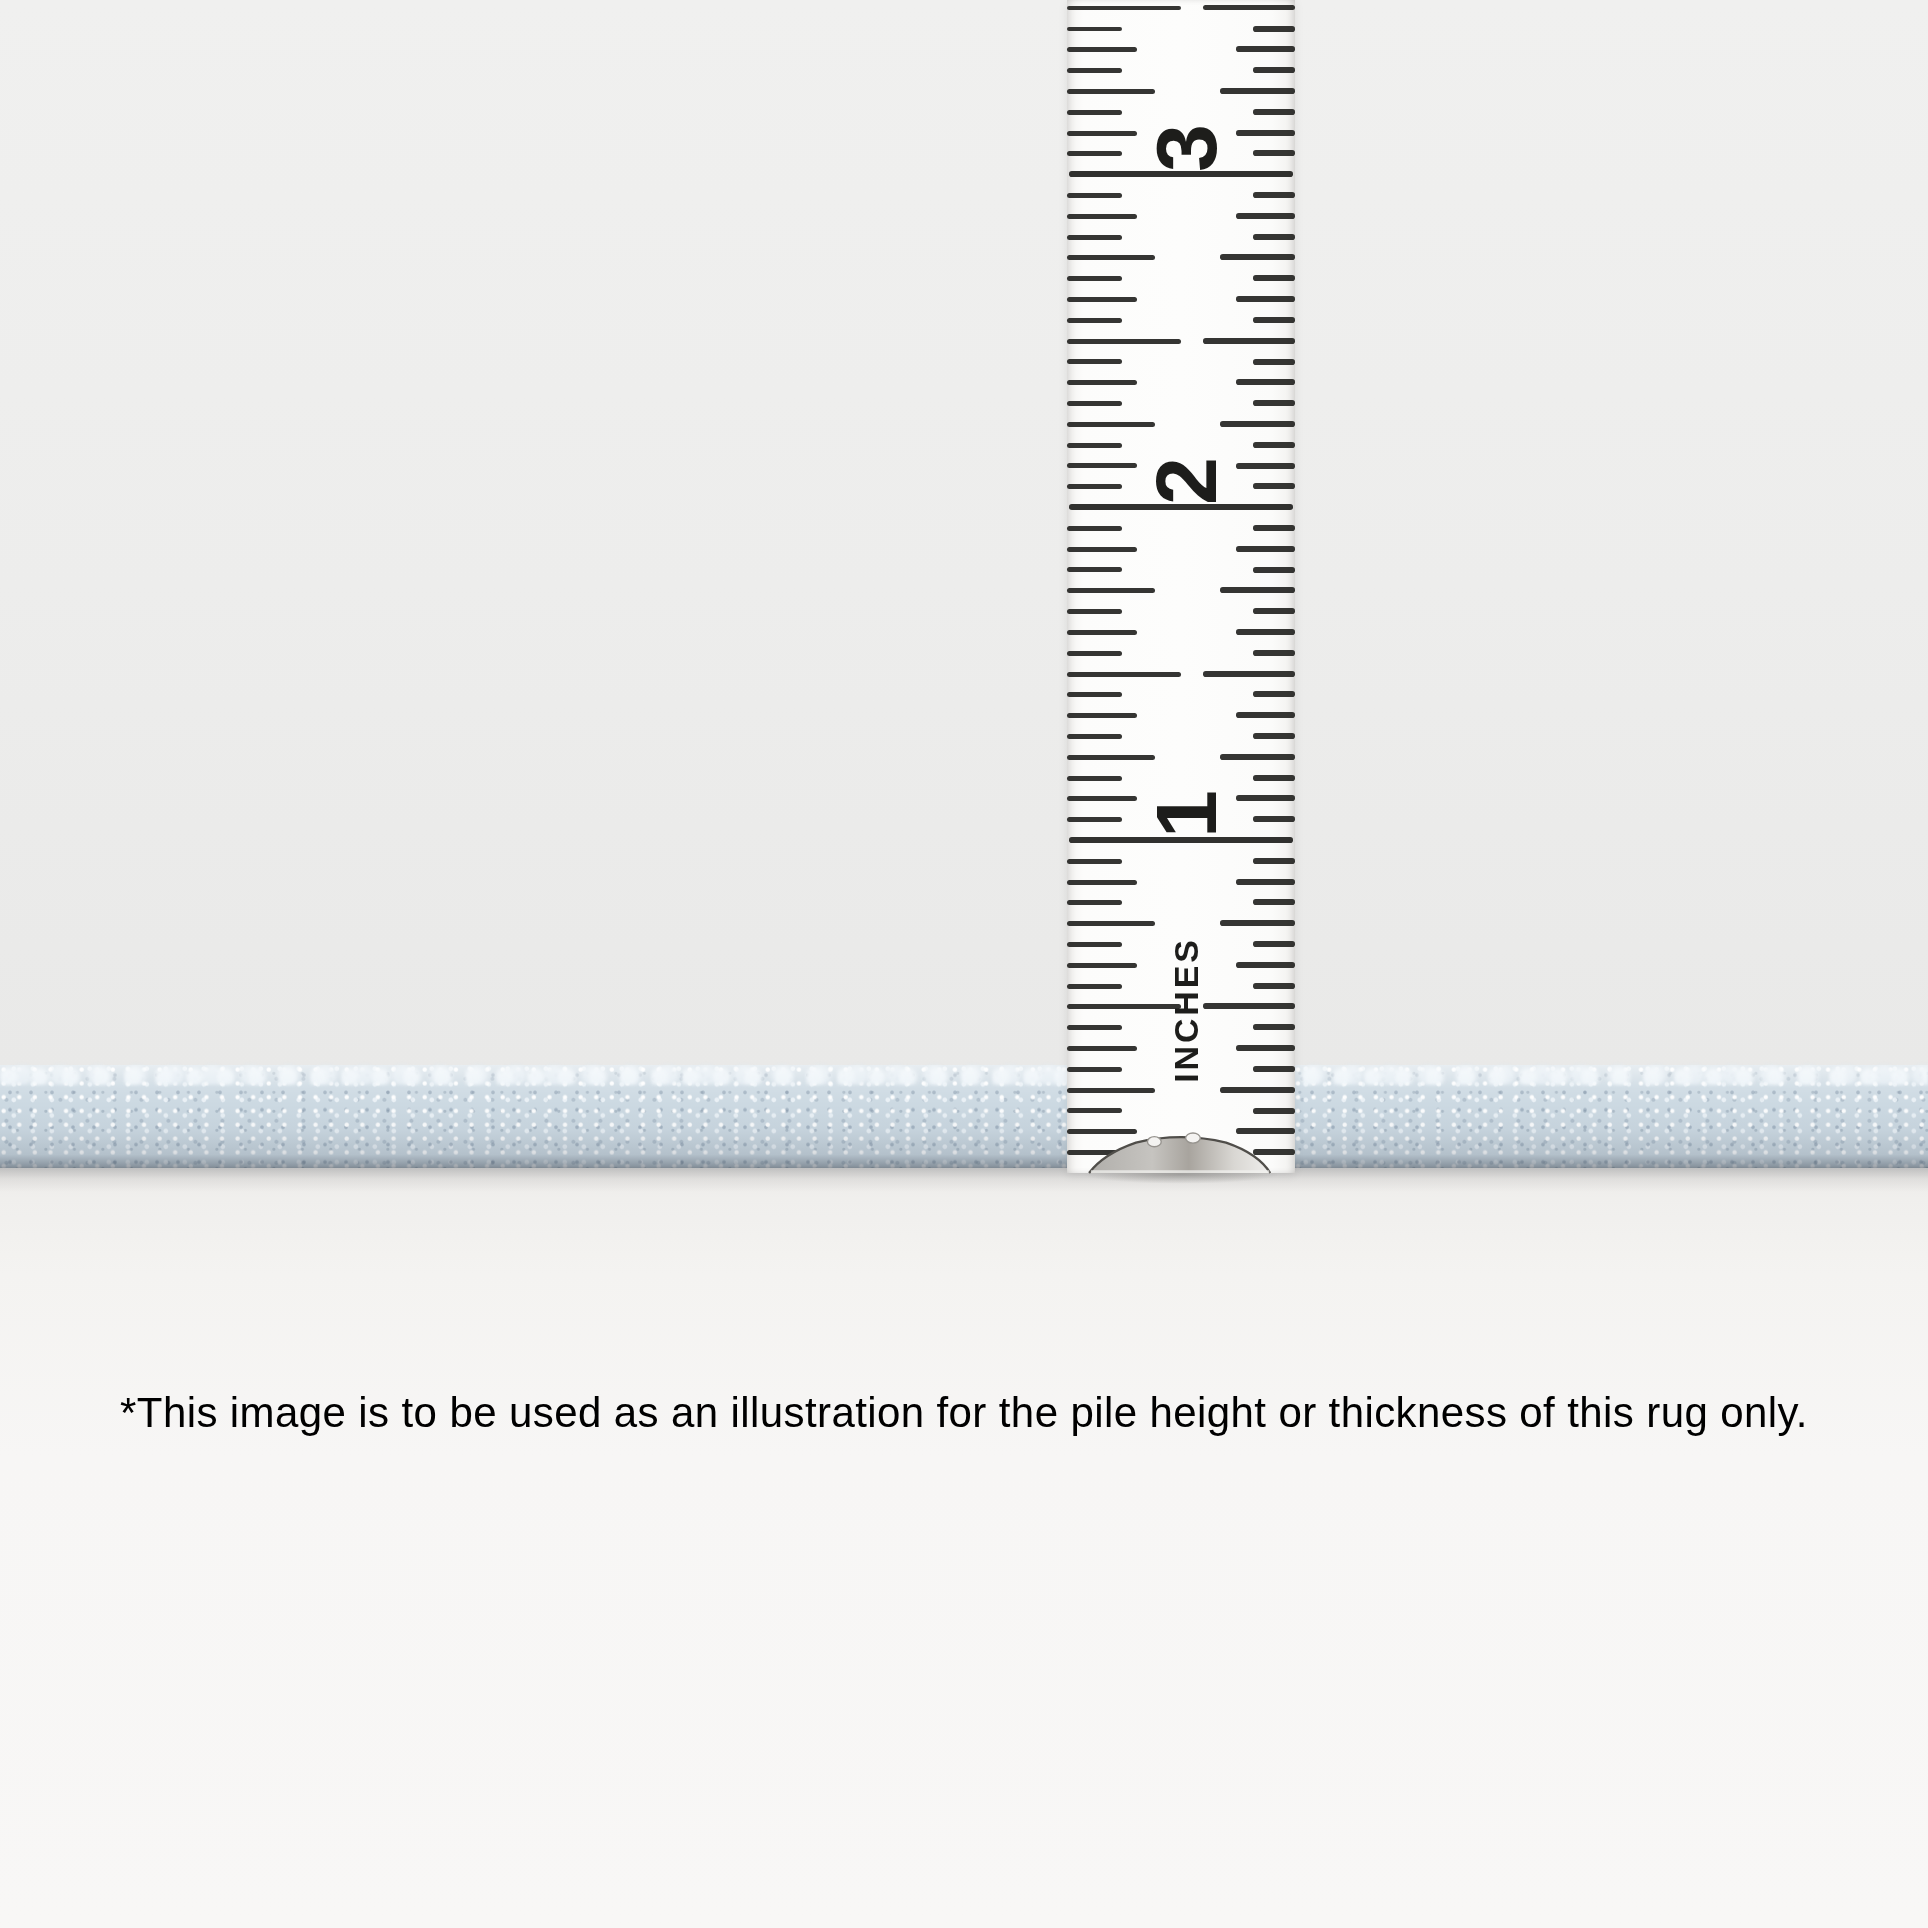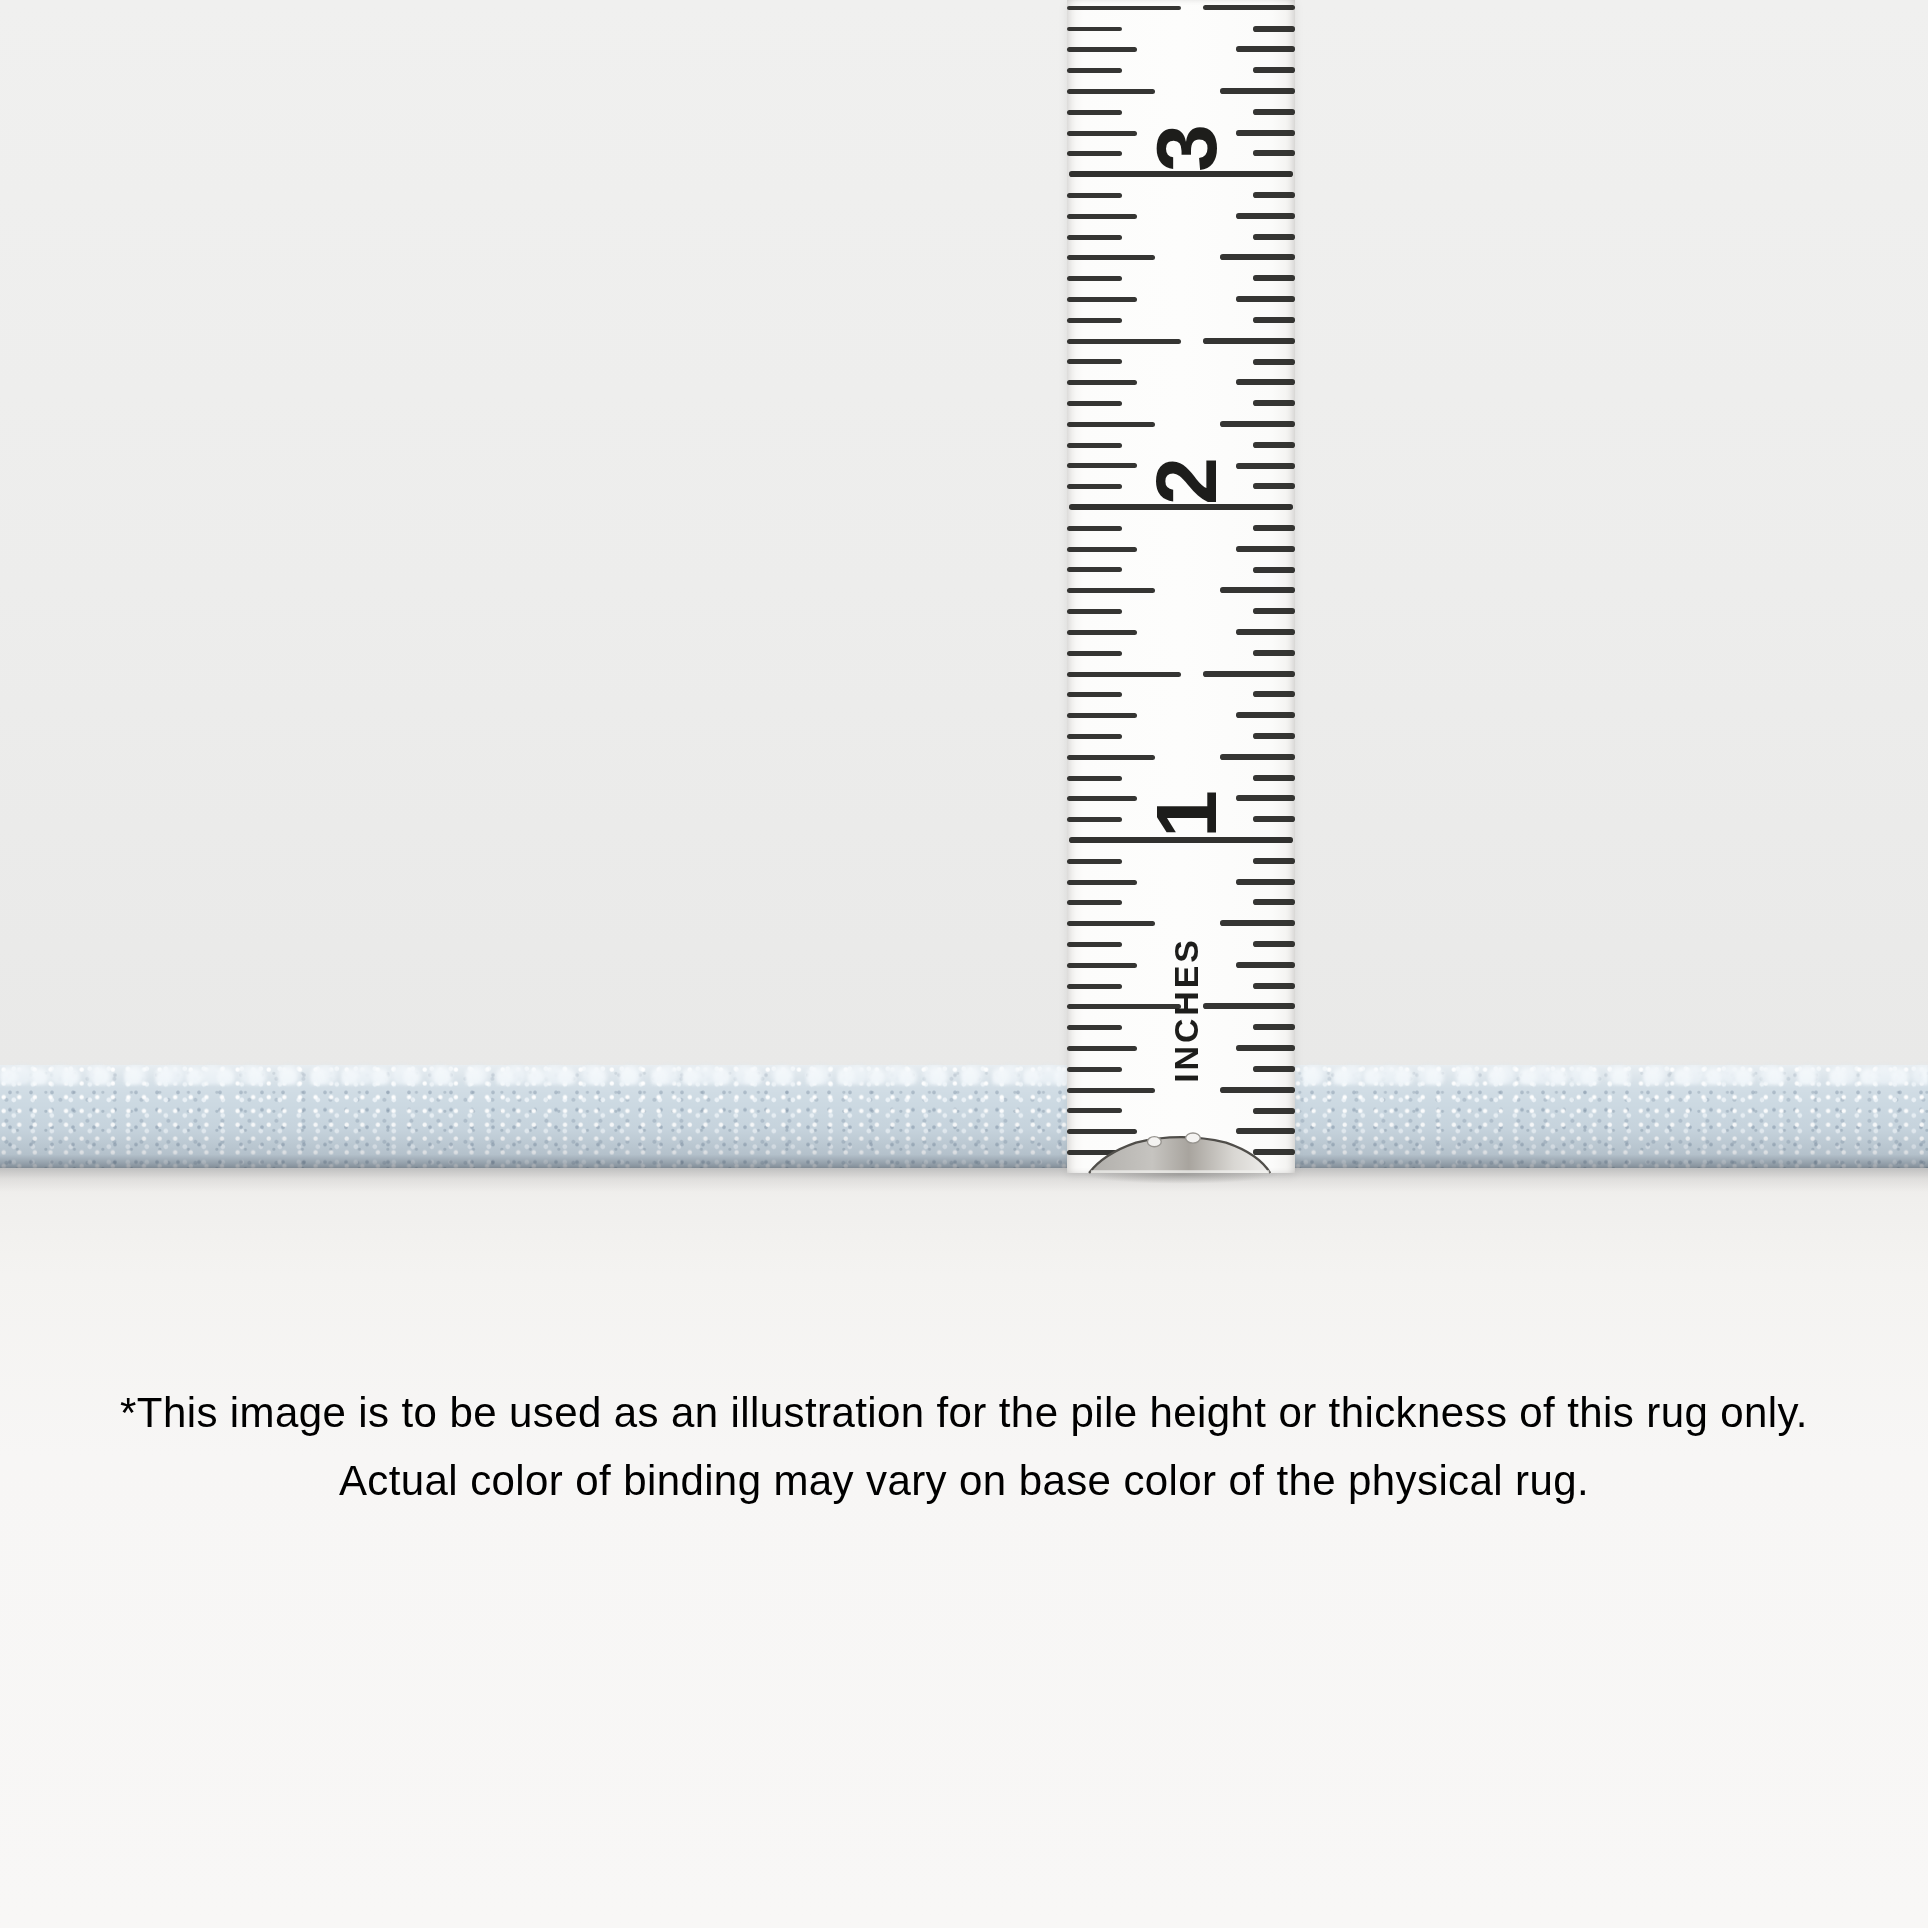--- a/index.html
+++ b/index.html
@@ -286,17 +286,16 @@
       <path d="M24,51 Q40,30 75,18 Q124,6 173,18 Q208,30 221,51 Z" fill="url(#capGrad)"></path>
       <path d="M24,51 Q40,30 75,18 Q124,6 173,18 Q208,30 221,51" fill="none" stroke="#504e4a" stroke-width="2.5"></path>
       <ellipse cx="95" cy="17" rx="7.5" ry="5.5" fill="#f4f3f1" stroke="#97948f" stroke-width="1.5"></ellipse>
       <ellipse cx="137" cy="13" rx="8" ry="5.5" fill="#f4f3f1" stroke="#97948f" stroke-width="1.5"></ellipse>
       <rect x="26" y="48" width="194" height="3" fill="#f2f1ef" opacity="0.75"></rect>
     </svg>
   </div>
 
   <div class="disclaimer" style="color: #000000;">
     <div>*This image is to be used as an illustration for the pile height or thickness of this rug only.</div>
-    <div>Actual color of binding may vary on base color of the physical rug.</div>
   </div>
 
 </div>
 
 
 </body></html>

